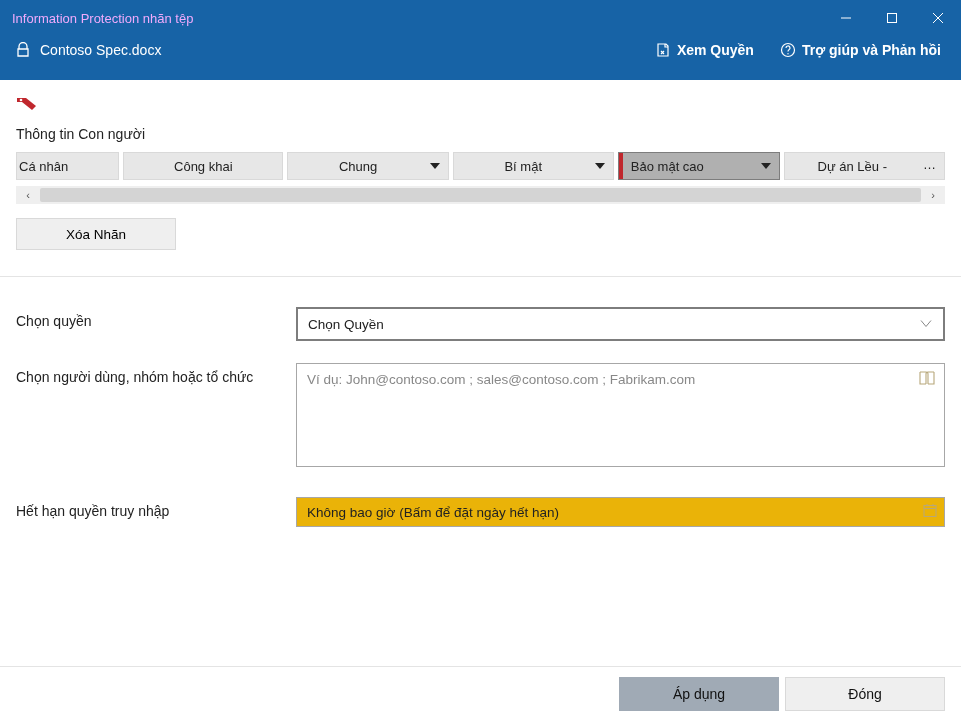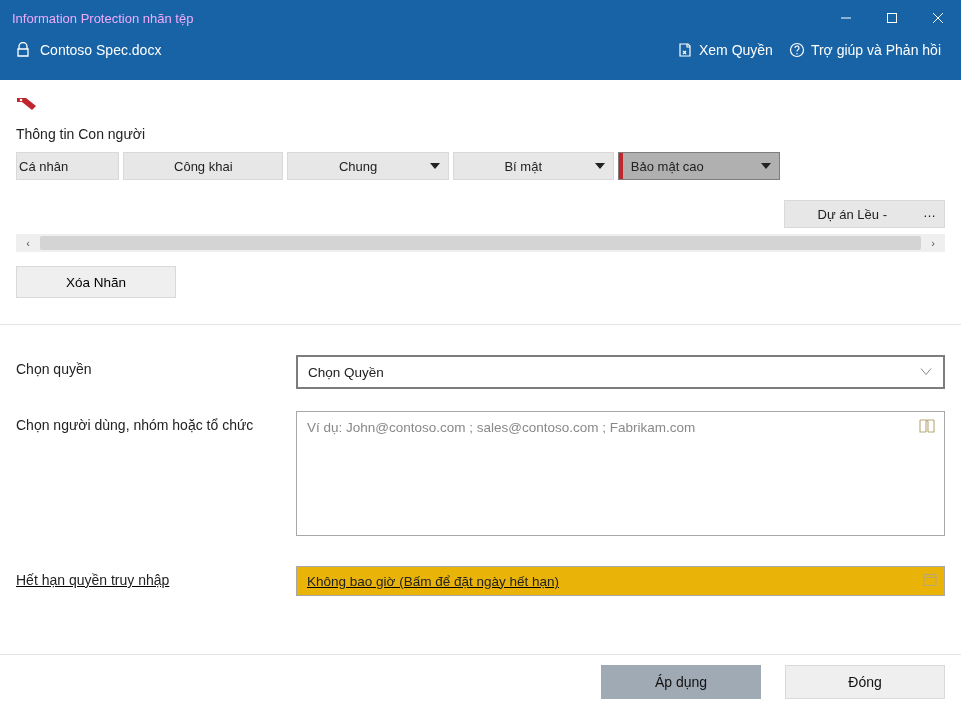--- a/index.html
+++ b/index.html
@@ -10,24 +10,24 @@
   height: 36px; background: #1763a6; color: #f0abfc;
   display: flex; align-items: center; padding: 0 0 0 12px;
 }
 .titlebar .title { font-size: 13px; flex: 1; }
 .winbtn { width: 46px; height: 36px; display: flex; align-items: center; justify-content: center; cursor: default; }
 .winbtn svg { stroke: #fff; stroke-width: 1; fill: none; }
 
 
 .subbar {
   height: 44px; background: #1763a6; color: #fff;
-  display: flex; align-items: center; padding: 0 12px 17px 16px; 
+  display: flex; align-items: center; padding: 0 12px 17px 16px; gap: 10px;
 }
 .subbar .fname { font-size: 14px; flex: 1; display: flex; align-items: center; gap: 10px; }
-.subbar .act { display: flex; align-items: center; gap: 6px; font-size: 14px; padding: 4px 8px; cursor: default; }
+.subbar .act { display: flex; align-items: center; gap: 6px; font-size: 14px; padding: 4px 8px; cursor: default; font-weight: bold; }
 .lockicon { width: 14px; height: 16px; }
 .lockicon path { stroke: #fff; stroke-width: 1.3; fill: none; }
 
 
 .body { padding: 14px 16px 0 16px; }
 
 
 .classrow { display: flex; align-items: center; gap: 8px; margin-bottom: 14px; }
 .tagicon { width: 22px; height: 18px; }
 .classtext { font-size: 14px; color: #222; }
@@ -41,21 +41,21 @@
   display: flex; align-items: center; justify-content: center;
   font-size: 13px; color: #222; position: relative; cursor: default;
 }
 .lbtn.w1 { width: 108px; justify-content: flex-start; padding-left: 2px; }
 .lbtn.w2 { width: 168px; }
 .lbtn.hasdd { padding-right: 20px; }
 .lbtn .dd { position: absolute; right: 8px; top: 50%; transform: translateY(-50%); width: 0; height: 0; border-left: 5px solid transparent; border-right: 5px solid transparent; border-top: 6px solid #222; }
 .lbtn.selected { background: #b0b0b0; border: 1px solid #7d7d7d; }
 .lbtn.selected::before { content: ""; position: absolute; left: 0; top: 0; bottom: 0; width: 4px; background: #c0272d; }
 .lbtn.selected { padding-left: 12px; justify-content: flex-start; }
-.lbtn.last { padding-right: 24px; margin-top: 48px; }
+.lbtn.last { padding-right: 24px; }
 .lbtn .ellip { position: absolute; right: 8px; top: 50%; transform: translateY(-60%); font-size: 13px; }
 
 
 .scrollstrip { height: 18px; background: #efefef; display: flex; align-items: center; margin-bottom: 14px; }
 .scrollstrip .arrow { width: 24px; text-align: center; font-size: 11px; color: #555; cursor: default; }
 .scrollstrip .track { flex: 1; height: 14px; background: #d4d4d4; border-radius: 2px; }
 
 
 .delbtn {
   width: 160px; height: 32px; background: #efefef; border: 1px solid #d9d9d9;
@@ -71,36 +71,36 @@
 .frow .fcontrol { flex: 1; }
 
 .combo {
   height: 34px; border: 2px solid #7d7d7d; display: flex; align-items: center;
   padding: 0 10px; font-size: 13.5px; color: #222; position: relative; cursor: default; background: #fff;
 }
 .combo .chev { position: absolute; right: 10px; top: 50%; transform: translateY(-50%); }
 .combo .chev svg { stroke: #888; stroke-width: 1; fill: none; }
 
 .txtarea {
-  height: 125px; border: 1px solid #a7a7a7; background: #fff; position: relative;
+  height: 104px; border: 1px solid #a7a7a7; background: #fff; position: relative;
   padding: 8px 36px 8px 10px; font-size: 13.5px; color: #888;
 }
 .txtarea .book { position: absolute; right: 8px; top: 6px; cursor: default; }
 
 .dateinput {
   height: 30px; border: 1px solid #a7a7a7; background: #eab308; display: flex; align-items: center;
   padding: 0 10px; font-size: 13.5px; color: #222; position: relative; cursor: default;
 }
 .dateinput .cal { position: absolute; right: 6px; top: 50%; transform: translateY(-50%); }
 
 
 .footer {
-  position: absolute; left: 0; right: 0; bottom: 12px; height: 54px;
+  position: absolute; left: 0; right: 0; bottom: 0; height: 54px;
   border-top: 1px solid #e4e4e4; display: flex; align-items: center; justify-content: flex-end;
-  padding: 12px 16px; gap: 24px; background: #fff;
+  padding: 12px 16px; gap: 6px; background: #fff;
 }
 .fbtn {
   width: 160px; height: 34px; display: flex; align-items: center; justify-content: center;
   font-size: 14px; cursor: default;
 }
 .fbtn.primary { background: #a0aab5; color: #111; }
 .fbtn.secondary { background: #efefef; border: 1px solid #d9d9d9; color: #111; }
 </style>
 </head>
 <body>
@@ -219,21 +219,21 @@
         <span>Ví dụ: John@contoso.com ; sales@contoso.com ; Fabrikam.com</span>
         <span class="book">
           <svg width="18" height="16" viewBox="0 0 18 16">
             <path d="M2 2 h6 a2 2 0 0 1 2 2 v10 M16 2 h-6 a2 2 0 0 0 -2 2 v10 M2 2 v12 h6 M16 2 v12 h-6" stroke="#b7a77a" stroke-width="1.1" fill="none"></path>
           </svg>
         </span>
       </div>
     </div>
   </div>
 
-  <div class="frow" style="margin-top:30px;text-decoration:underline;">
+  <div class="frow" style="margin-top:30px;">
     <div class="flabel">Hết hạn quyền truy nhập</div>
     <div class="fcontrol">
       <div class="dateinput">
         <span>Không bao giờ (Bấm để đặt ngày hết hạn)</span>
         <span class="cal">
           <svg width="16" height="16" viewBox="0 0 16 16">
             <rect x="2" y="3" width="12" height="11" stroke="#b7a77a" stroke-width="1" fill="none"></rect>
             <line x1="2" y1="6" x2="14" y2="6" stroke="#b7a77a" stroke-width="1"></line>
             <line x1="5" y1="1.5" x2="5" y2="4" stroke="#b7a77a" stroke-width="1"></line>
             <line x1="11" y1="1.5" x2="11" y2="4" stroke="#b7a77a" stroke-width="1"></line>

